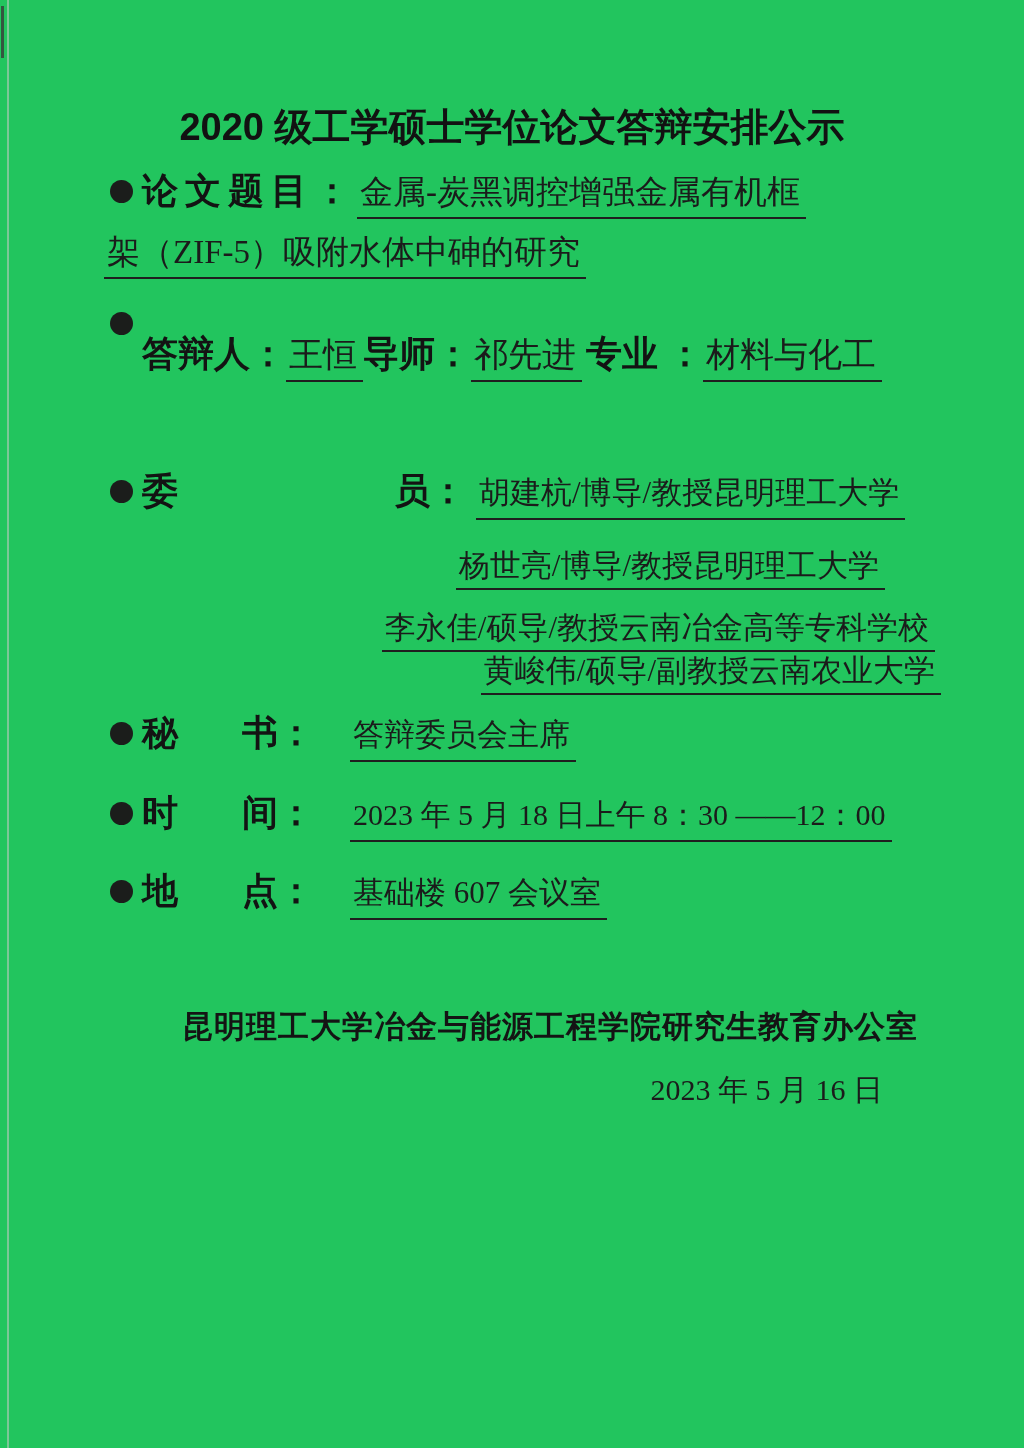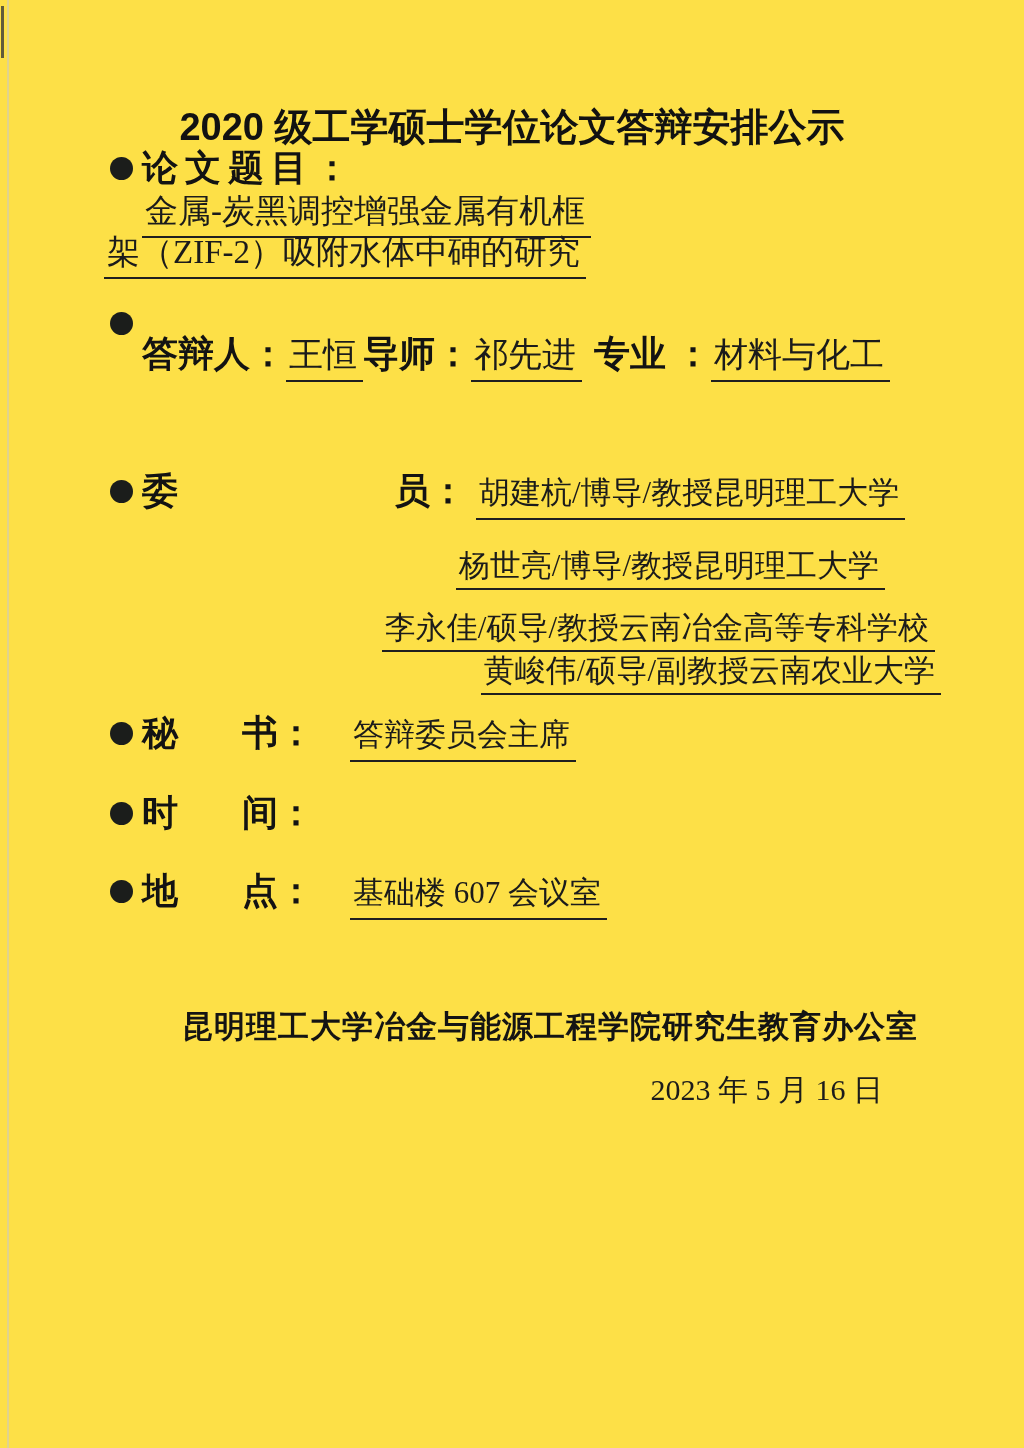--- a/index.html
+++ b/index.html
@@ -1,20 +1,20 @@
 <!DOCTYPE html>
 <html><head>
 <meta charset="utf-8">
 <style>
   html,body { margin:0; padding:0; background:#e8e8e8; }
   .page {
     position:relative;
     width:1024px; height:1448px;
     margin:0 auto;
-    background:#fde047;
+    background:#22c55e;
     overflow:hidden;
     color:#161616;
     font-family:"Liberation Serif", serif;
   }
   
   .scan-line {
     position:absolute; left:7px; top:0; width:2px; height:100%;
     background:#c9c9c6; opacity:.55;
   }
   .scan-mark {
@@ -44,21 +44,21 @@
   .val {
     font-family:"Liberation Serif", serif;
     font-weight:400; font-size:31px; line-height:40px; color:#1b1b1b;
     white-space:nowrap;
   }
   .u { border-bottom:2.5px solid #1f1f1f; padding:0 6px 5px 3px; }
 
   .lbl-spread { display:flex; justify-content:space-between; }
 
   
-  #r-thesis   { top:145px; padding-left:38px;flex-direction:column; }
+  #r-thesis   { top:168px; padding-left:38px; }
   #r-thesis .val, #r-thesis2 .val { font-size:33px; }
   #r-thesis .lbl { letter-spacing:7px; }
   #r-thesis2  { top:232px; }
   #r-defender { top:300px; padding-left:38px; }
   #r-defender .val { font-size:34px;margin-top:35px; }
   #r-chair    { top:386px; padding-left:38px; }
   #r-chair .lbl { letter-spacing:2px; }
   #r-committee{ top:468px; padding-left:38px; }
   .member-row { position:absolute; text-align:right; }
   #r-member2  { top:546px; right:139px; }
@@ -73,38 +73,38 @@
   .spread-narrow { width:172px; }  
   .after-wide    { margin-left:10px; }
   .after-narrow  { margin-left:36px; }
 
   #r-org  { position:absolute; top:1006px; right:106px;
             font-weight:600; font-size:31px; letter-spacing:1px;
             font-family:"Liberation Serif", serif; color:#141414; }
   #r-date { position:absolute; top:1070px; right:141px;
             font-size:30px; font-family:"Liberation Serif", serif; color:#1b1b1b; }
 
-  .gap { margin-left:12px; }
+  .gap { margin-left:4px; }
 </style>
 </head>
 <body>
 
 <div class="page">
   <div class="scan-line"></div>
   <div class="scan-mark"></div>
 
   <h1 class="title">2020 级工学硕士学位论文答辩安排公示</h1>
 
   <div class="row" id="r-thesis">
     <span class="bullet" style="top:12px"></span>
     <span class="lbl">论文题目：</span>
     <span class="val u">金属-炭黑调控增强金属有机框</span>
   </div>
   <div class="row" id="r-thesis2">
-    <span class="val u">架（ZIF-2）吸附水体中砷的研究</span>
+    <span class="val u">架（ZIF-5）吸附水体中砷的研究</span>
   </div>
 
   <div class="row" id="r-defender">
     <span class="bullet" style="top:12px"></span>
     <span class="lbl">答辩人：</span>
     <span class="val u">王恒</span>
     <span class="lbl">导师：</span>
     <span class="val u">祁先进</span>
     <span class="lbl gap">专业 ：</span>
     <span class="val u">材料与化工</span>
@@ -137,20 +137,21 @@
     </span>
     <span class="val u after-narrow">答辩委员会主席</span>
   </div>
 
   <div class="row" id="r-time">
     <span class="bullet" style="top:12px"></span>
     <span class="lbl lbl-spread spread-narrow">
       <span>时</span>
       <span>间：</span>
     </span>
+    <span class="val u after-narrow">2023 年 5 月 18 日上午 8：30 ——12：00</span>
   </div>
 
   <div class="row" id="r-place">
     <span class="bullet" style="top:12px"></span>
     <span class="lbl lbl-spread spread-narrow">
       <span>地</span>
       <span>点：</span>
     </span>
     <span class="val u after-narrow">基础楼 607 会议室</span>
   </div>

